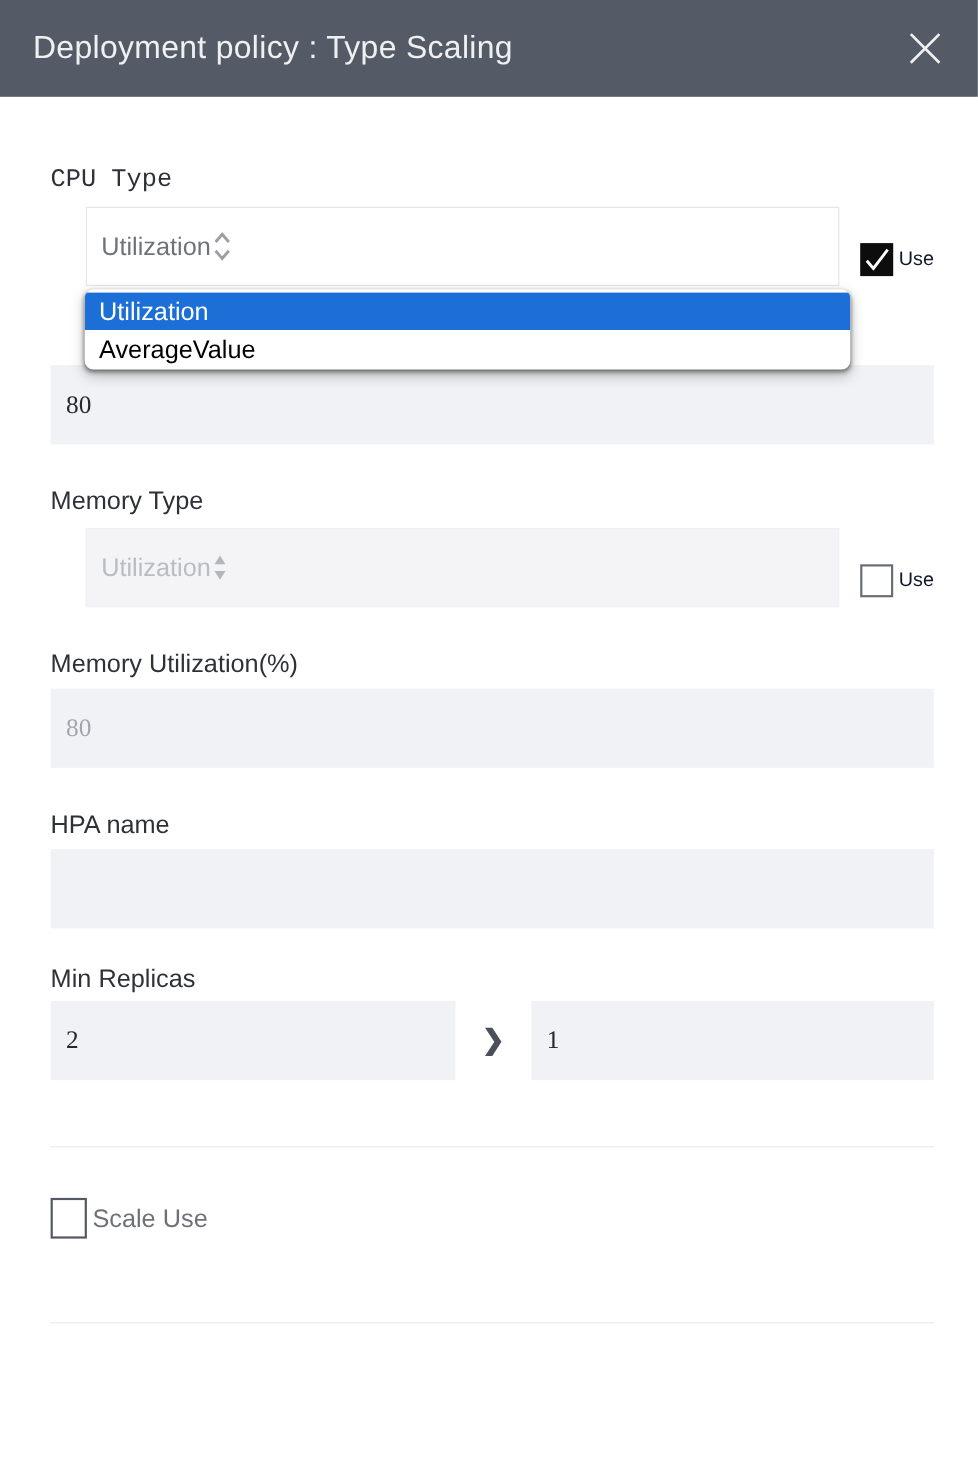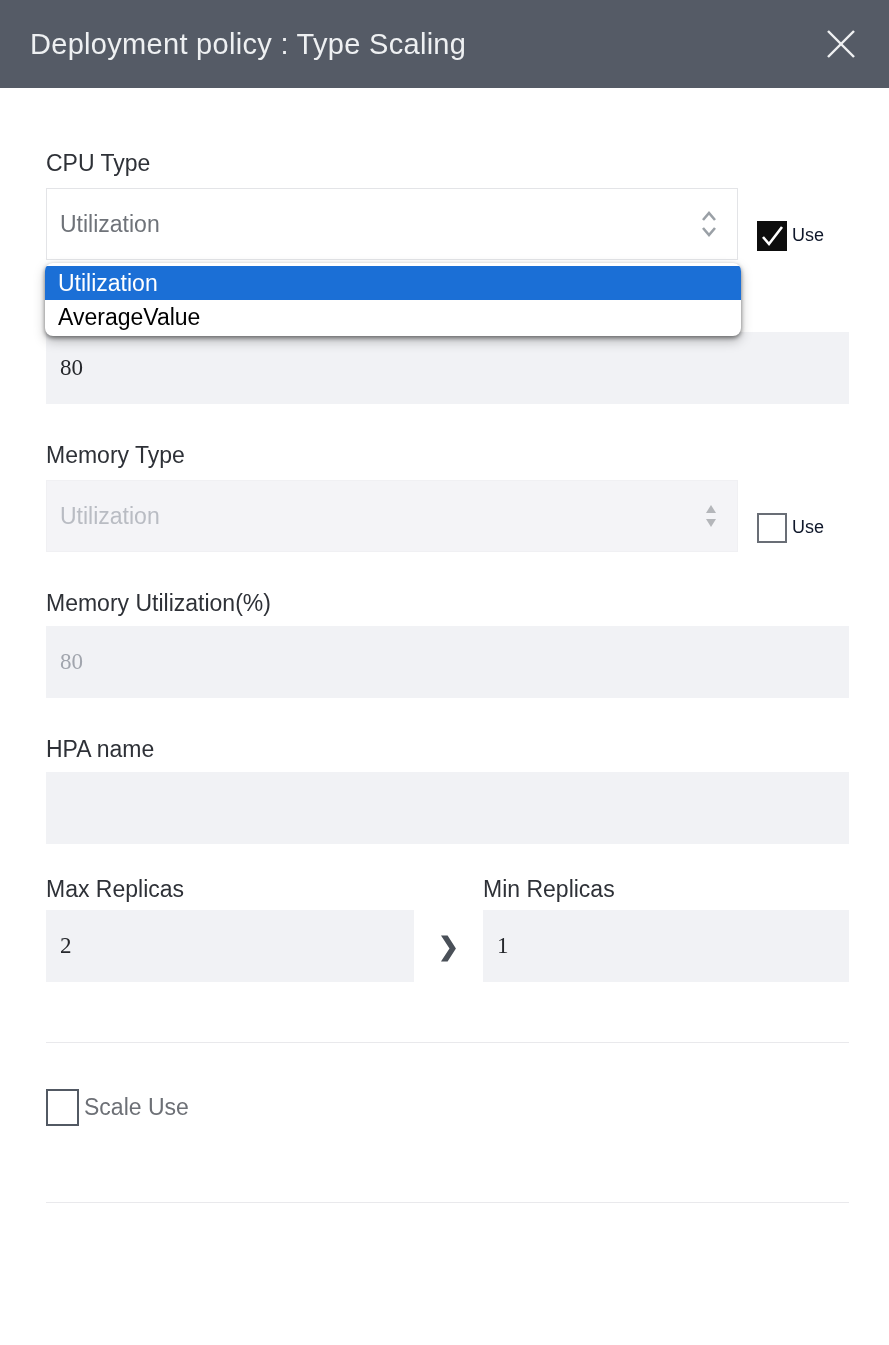--- a/index.html
+++ b/index.html
@@ -15,29 +15,29 @@
     height:88px; background:#555b66;
     display:flex; align-items:center; justify-content:space-between;
     padding:0 28px 0 30px;
   }
   .modal-title { color:#eef0f2; font-size:29px; letter-spacing:.3px; font-weight:400; }
   .close-btn { width:40px; height:40px; display:flex; align-items:center; justify-content:center; cursor:pointer; }
 
   
   .content { padding:0 40px 0 46px; }
   .field-label { font-size:23px; color:#2e3137; line-height:30px; }
-  .mt-first { margin-top:60px; }
+  .mt-first { margin-top:60px;font-family:Liberation Mono, monospace; }
   .mt-sect  { margin-top:36px; }
 
   .select-row { display:flex; margin-top:10px; position:relative; }
   .select-box {
     width:692px; height:72px; background:#fff;
     border:1px solid #e3e4e7;
-    display:flex; align-items:center; justify-content:space-between;
-    padding:0 18px 0 13px; position:relative;
+    display:flex; align-items:center; 
+    padding:0 18px 0 13px; position:relative;margin-left:32px;
   }
   .select-box .select-value { color:#6f7379; font-size:23px; }
   .select-box.disabled { background:#f4f4f7; border:1px solid #f0f0f3; }
   .select-box.disabled .select-value { color:#b9bcc3; }
 
   .use-wrap { display:flex; align-items:center; margin-left:19px; margin-top:32px; height:31px; }
   .checkbox { width:30px; height:30px; flex:none; }
   .checkbox.checked { background:#0d0d0d; display:flex; align-items:center; justify-content:center; }
   .checkbox.unchecked { background:#fff; border:2px solid #696e76; }
   .use-label { font-size:18px; color:#0f172a; margin-left:5px; }
@@ -157,21 +157,20 @@
     </div>
   </div>
 
   <div class="field-label mt-sect">Memory Utilization(%)</div>
   <input class="text-input dim gap-std" value="80" style="">
 
   <div class="field-label mt-sect">HPA name</div>
   <input class="text-input gap-std" value="" style="">
 
   <div class="replicas-labels">
-    <div class="field-label max-cell">Max Replicas</div>
     <div class="field-label">Min Replicas</div>
   </div>
   <div class="replicas-row">
     <input class="text-input replica-input" value="2" style="">
     <div class="between-chevron">❯</div>
     <input class="text-input replica-input min" value="1" style="">
   </div>
 
   <div class="divider div-1"></div>
 

